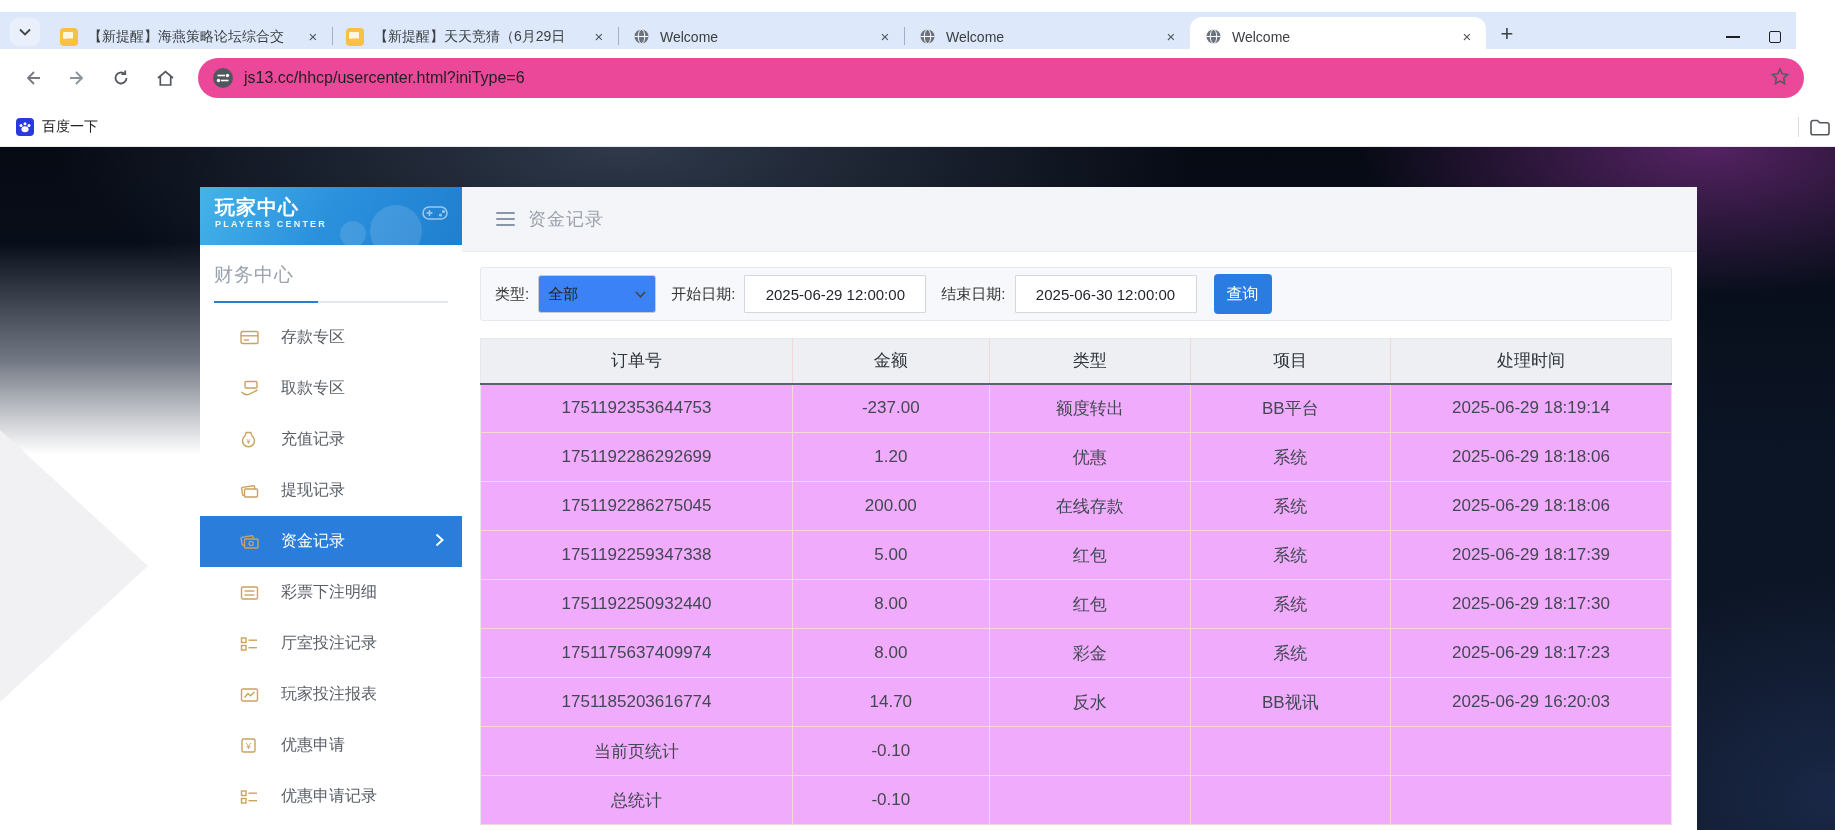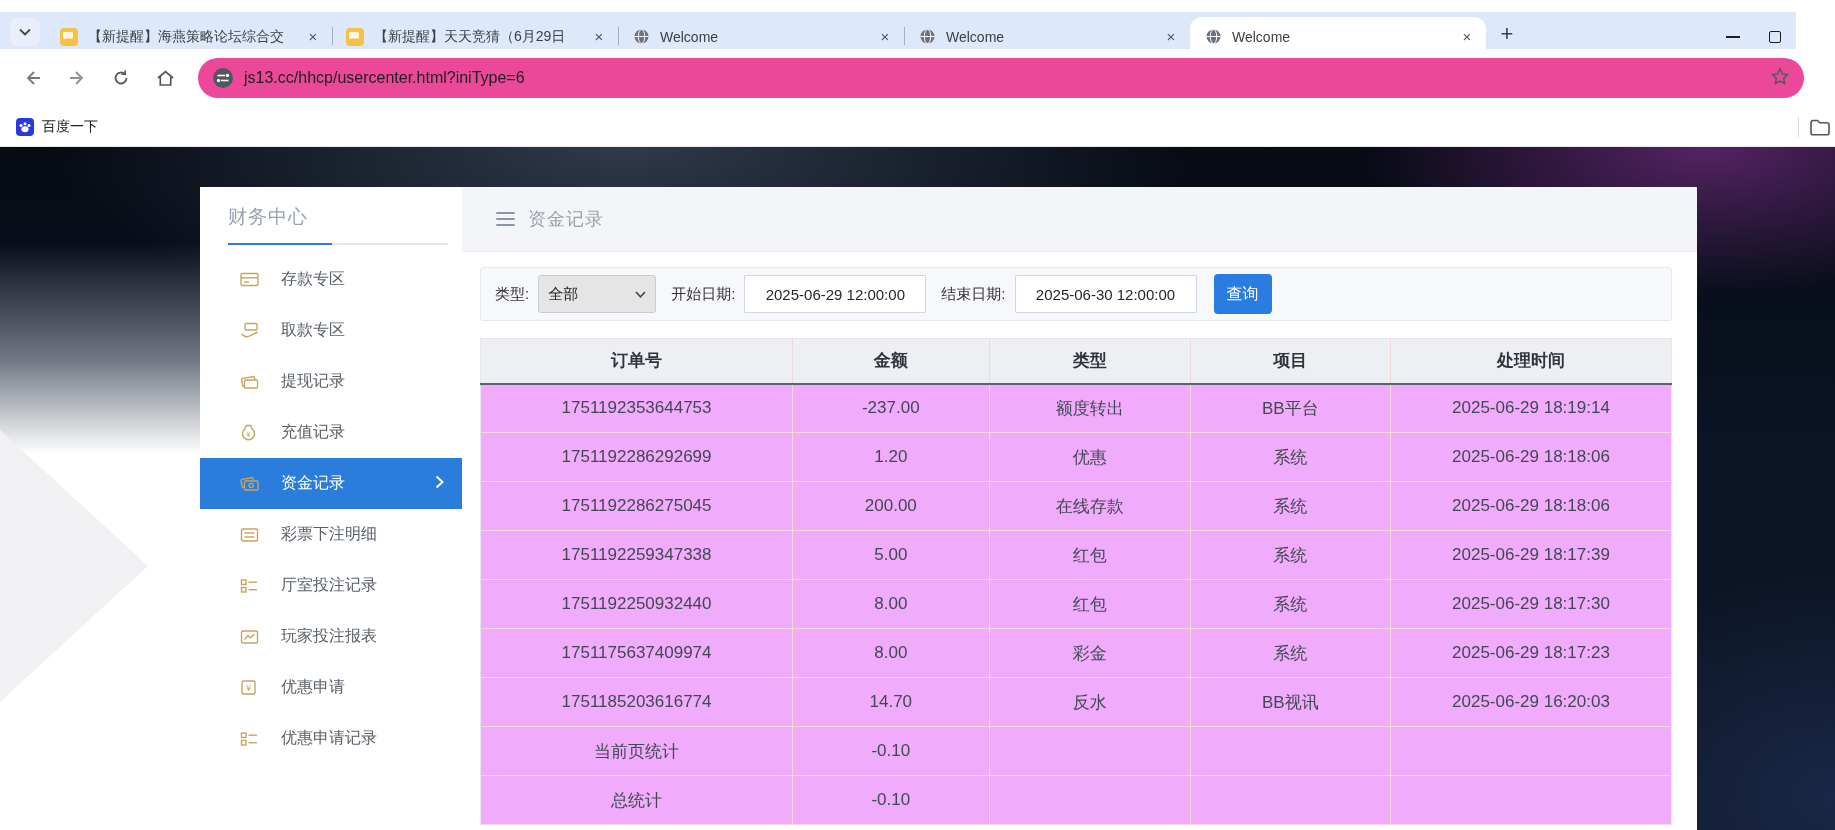--- a/index.html
+++ b/index.html
@@ -48,47 +48,47 @@
   .bg-left{position:absolute;left:0;top:0;width:200px;height:683px;background:linear-gradient(180deg,rgba(255,255,255,0) 14%,rgba(196,200,210,.55) 31%,#ffffff 45%,#ffffff 100%);}
   .bg-triangle{position:absolute;left:0;top:283px;width:148px;height:272px;background:#f1f1f4;clip-path:polygon(0 0,100% 50%,0 100%);}
 
   
   .sidebar{position:absolute;left:200px;top:40px;width:262px;height:643px;background:#fff;}
   .sb-header{position:relative;height:58px;background:linear-gradient(118deg,#45b3e9 0%,#2b91dd 48%,#1f7fd0 100%);padding:8px 0 0 15px;overflow:hidden;}
   .sb-header .bub{position:absolute;border-radius:50%;background:rgba(255,255,255,.13);}
   .sb-title{color:#fff;font-size:20px;font-weight:bold;letter-spacing:1px;line-height:24px;}
   .sb-sub{color:rgba(255,255,255,.92);font-size:9px;letter-spacing:2.2px;font-weight:bold;}
   .sb-gamepad{position:absolute;right:12px;top:12px;opacity:.55;}
-  .sb-section{padding:17px 14px 0 28px;}
+  .sb-section{padding:17px 14px 0 14px;}
   .sb-section-title{font-size:19px;color:#99a2ae;letter-spacing:1px;}
   .sb-underline{margin-top:13px;height:2px;background:#e4e7ec;position:relative;}
   .sb-underline span{position:absolute;left:0;top:0;width:104px;height:2px;background:#2a7dda;}
   .sb-menu{margin-top:9px;}
   .sb-item{position:relative;height:51px;display:flex;align-items:center;padding-left:40px;gap:21px;font-size:16px;color:#5a6068;cursor:pointer;}
   .sb-item .sb-ic{width:20px;height:18px;flex:0 0 auto;display:flex;align-items:center;}
   .sb-item.active{background:#2a7dda;color:#fff;}
   .sb-item .chev{position:absolute;right:18px;top:17px;display:none;}
   .sb-item.active .chev{display:block;}
 
   
   .content{position:absolute;left:462px;top:40px;width:1235px;height:643px;background:#fff;}
   .content-header{height:65px;background:#f4f5f8;border-bottom:1px solid #e9ebef;display:flex;align-items:center;padding-left:34px;gap:13px;}
   .hamburger{width:19px;display:flex;flex-direction:column;gap:3.5px;}
   .hamburger i{height:2.5px;background:#8b97a8;border-radius:1px;}
   .ch-title{font-size:18px;color:#9aa1ab;letter-spacing:1px;}
   .content-body{padding:15px 25px 0 18px;}
 
   .filter-card{width:1192px;height:54px;background:#f7f8fb;border:1px solid #e5e8ee;border-radius:3px;display:flex;align-items:center;padding:0 14px;gap:9px;font-size:15px;color:#333;}
-  .sel{width:118px;height:38px;background:#e5e5e5;border:1px solid #c6cbd4;border-radius:3px;display:flex;align-items:center;justify-content:space-between;padding:12px 9px;cursor:pointer;color:#222;}
+  .sel{width:118px;height:38px;background:#3b82f6;border:1px solid #c6cbd4;border-radius:3px;display:flex;align-items:center;justify-content:space-between;padding:12px 9px;cursor:pointer;color:#222;}
   .ftxt{white-space:nowrap;}
   .finput{width:182px;height:38px;border:1px solid #d3d7df;border-radius:1px;font-size:15px;color:#1f2329;text-align:center;background:#fff;padding:0 4px;}
   .btn-query{margin-left:8px;width:58px;height:40px;border:none;border-radius:4px;background:#2a7ce0;color:#fff;font-size:16px;cursor:pointer;}
 
   table.funds{margin-top:17px;width:1192px;border-collapse:collapse;table-layout:fixed;border:1px solid #e6e8ec;}
-  table.funds th{height:45px;background:#edeff3;font-size:17px;font-weight:bold;color:#2f353c;border-right:1px solid #f0d8d8;border-bottom:2px solid #5c626b;}
+  table.funds th{height:45px;background:#edeff3;font-size:17px;font-weight:normal;color:#2f353c;border-right:1px solid #f0d8d8;border-bottom:2px solid #5c626b;}
   table.funds th:last-child{border-right:none;}
   table.funds td{height:49px;text-align:center;font-size:17px;color:#424850;border-right:1px solid #f3dada;border-bottom:1px solid #f3dada;background:#f0abfc;padding:0;}
   table.funds td:last-child{border-right:none;margin-left:12px;}
   table.funds th:nth-child(1){width:26.2%;} table.funds th:nth-child(2){width:16.5%;}
   table.funds th:nth-child(3){width:16.9%;margin-left:25px;} table.funds th:nth-child(4){width:16.8%;}
   table.funds th:nth-child(5){width:23.6%;}
 </style>
 </head>
 <body>
 
@@ -218,20 +218,33 @@
         </svg>
     </div>
   </div>
 
   <div class="page">
     <div class="bg-dark"></div>
     <div class="bg-left"></div>
     <div class="bg-triangle"></div>
 
     <aside class="sidebar">
+      <div class="sb-header">
+        <span class="bub" style="width:52px;height:52px;right:40px;top:18px;"></span>
+        <span class="bub" style="width:26px;height:26px;right:96px;top:34px;"></span>
+        <div class="sb-title">玩家中心</div>
+        <div class="sb-sub">PLAYERS CENTER</div>
+        <svg class="sb-gamepad" width="30" height="26" viewBox="0 0 30 26">
+            <rect x="3" y="8" width="24" height="12" rx="6" fill="none" stroke="#fff" stroke-width="1.6"></rect>
+            <line x1="9.5" y1="11" x2="9.5" y2="17" stroke="#fff" stroke-width="1.6"></line>
+            <line x1="6.5" y1="14" x2="12.5" y2="14" stroke="#fff" stroke-width="1.6"></line>
+            <circle cx="20.5" cy="16" r="1.6" fill="#fff"></circle>
+            <circle cx="23.5" cy="12.5" r="1.6" fill="#fff"></circle>
+          </svg>
+      </div>
 
       <div class="sb-section">
         <div class="sb-section-title">财务中心</div>
         <div class="sb-underline">
             <span></span>
           </div>
       </div>
 
       <nav class="sb-menu">
         <div class="sb-item">
@@ -248,35 +261,35 @@
           <span class="sb-ic">
               <svg width="20" height="17" viewBox="0 0 20 17">
                 <rect x="5" y="1.5" width="12" height="6.5" rx="1" fill="none" stroke="#c9a35f" stroke-width="1.4"></rect>
                 <path d="M1.5 12 q4.5 4.5 9 1.5 l7 -3.5" fill="none" stroke="#c9a35f" stroke-width="1.4"></path>
               </svg>
             </span>
           <span>取款专区</span>
         </div>
         <div class="sb-item">
           <span class="sb-ic">
+              <svg width="17" height="18" viewBox="0 0 17 18">
+                <path d="M6.2 1.5 h4.6 l1.2 3.4 a6 6 0 1 1 -7 0 z" fill="none" stroke="#c9a35f" stroke-width="1.4"></path>
+                <text x="8.5" y="13.4" font-size="7" fill="#c9a35f" text-anchor="middle">¥</text>
+              </svg>
+            </span>
+          <span>充值记录</span>
+        </div>
+        <div class="sb-item">
+          <span class="sb-ic">
               <svg width="20" height="17" viewBox="0 0 20 17">
                 <rect x="2" y="4.5" width="13" height="8" rx="1" transform="rotate(-9 8.5 8.5)" fill="none" stroke="#c9a35f" stroke-width="1.4"></rect>
                 <rect x="4.5" y="7" width="13" height="8" rx="1" fill="#fff" stroke="#c9a35f" stroke-width="1.4"></rect>
               </svg>
             </span>
           <span>提现记录</span>
-        </div>
-        <div class="sb-item">
-          <span class="sb-ic">
-              <svg width="17" height="18" viewBox="0 0 17 18">
-                <path d="M6.2 1.5 h4.6 l1.2 3.4 a6 6 0 1 1 -7 0 z" fill="none" stroke="#c9a35f" stroke-width="1.4"></path>
-                <text x="8.5" y="13.4" font-size="7" fill="#c9a35f" text-anchor="middle">¥</text>
-              </svg>
-            </span>
-          <span>充值记录</span>
         </div>
         <div class="sb-item active">
           <span class="sb-ic">
               <svg width="20" height="17" viewBox="0 0 20 17">
                 <rect x="1.5" y="3.5" width="12" height="8" rx="1" transform="rotate(-10 7.5 7.5)" fill="none" stroke="#c9a35f" stroke-width="1.4"></rect>
                 <rect x="4.5" y="6" width="13.5" height="9" rx="1" fill="#2a7dda" stroke="#c9a35f" stroke-width="1.4"></rect>
                 <circle cx="11.2" cy="10.5" r="2.1" fill="none" stroke="#c9a35f" stroke-width="1.3"></circle>
               </svg>
             </span>
           <span>资金记录</span>

